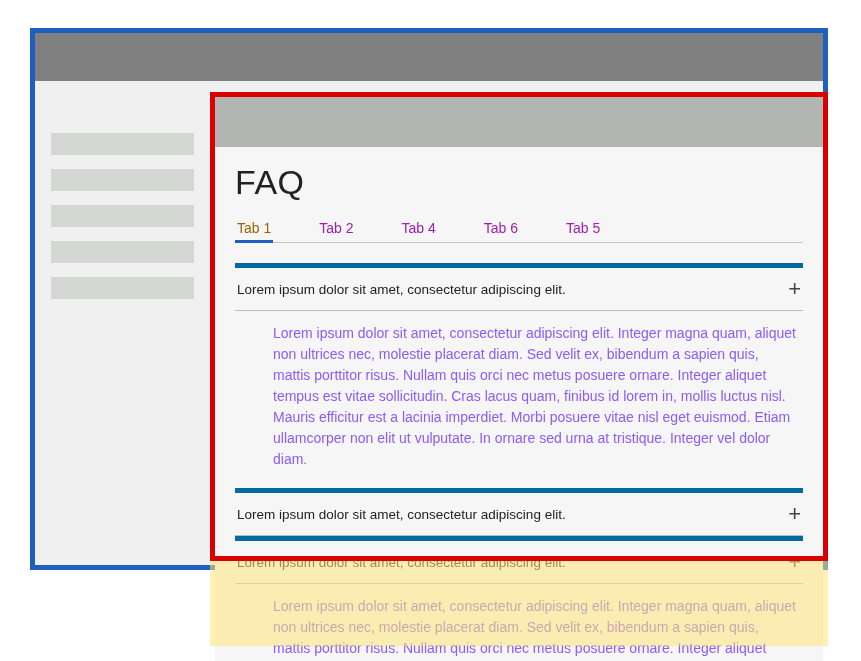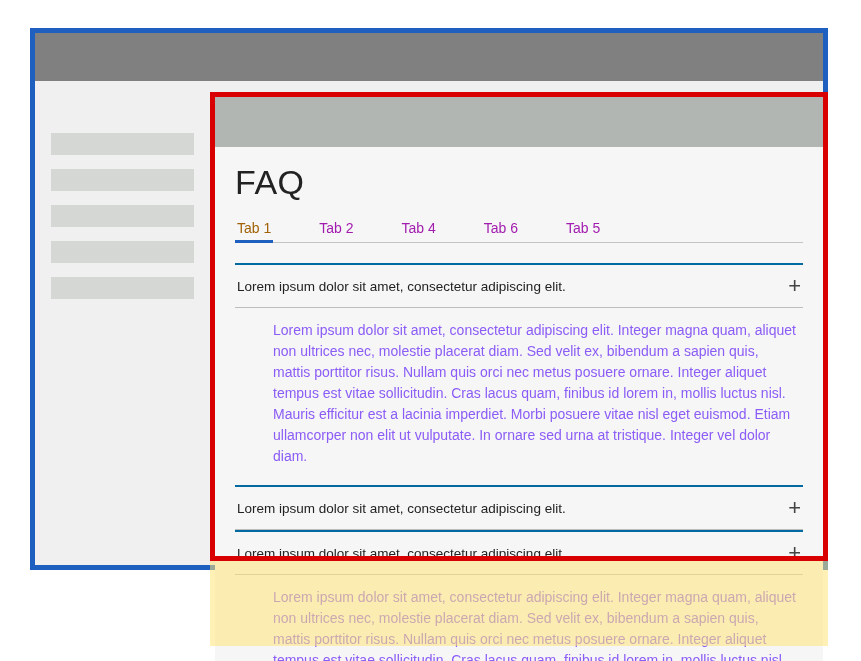--- a/index.html
+++ b/index.html
@@ -102,21 +102,21 @@
     .tab.active::after {
       content: "";
       position: absolute;
       left: 0;
       right: 0;
       bottom: -1px;
       height: 3px;
       background: #1f5fbf;
     }
     .accordion-item {
-      border-top: 2px solid #0369a1;
+      border-top: 5px solid #0369a1;
     }
     .accordion-item:last-child .acc-body {
       border-bottom: none;
     }
     .acc-header {
       display: flex;
       justify-content: space-between;
       align-items: center;
       padding: 10px 2px;
       cursor: pointer;

